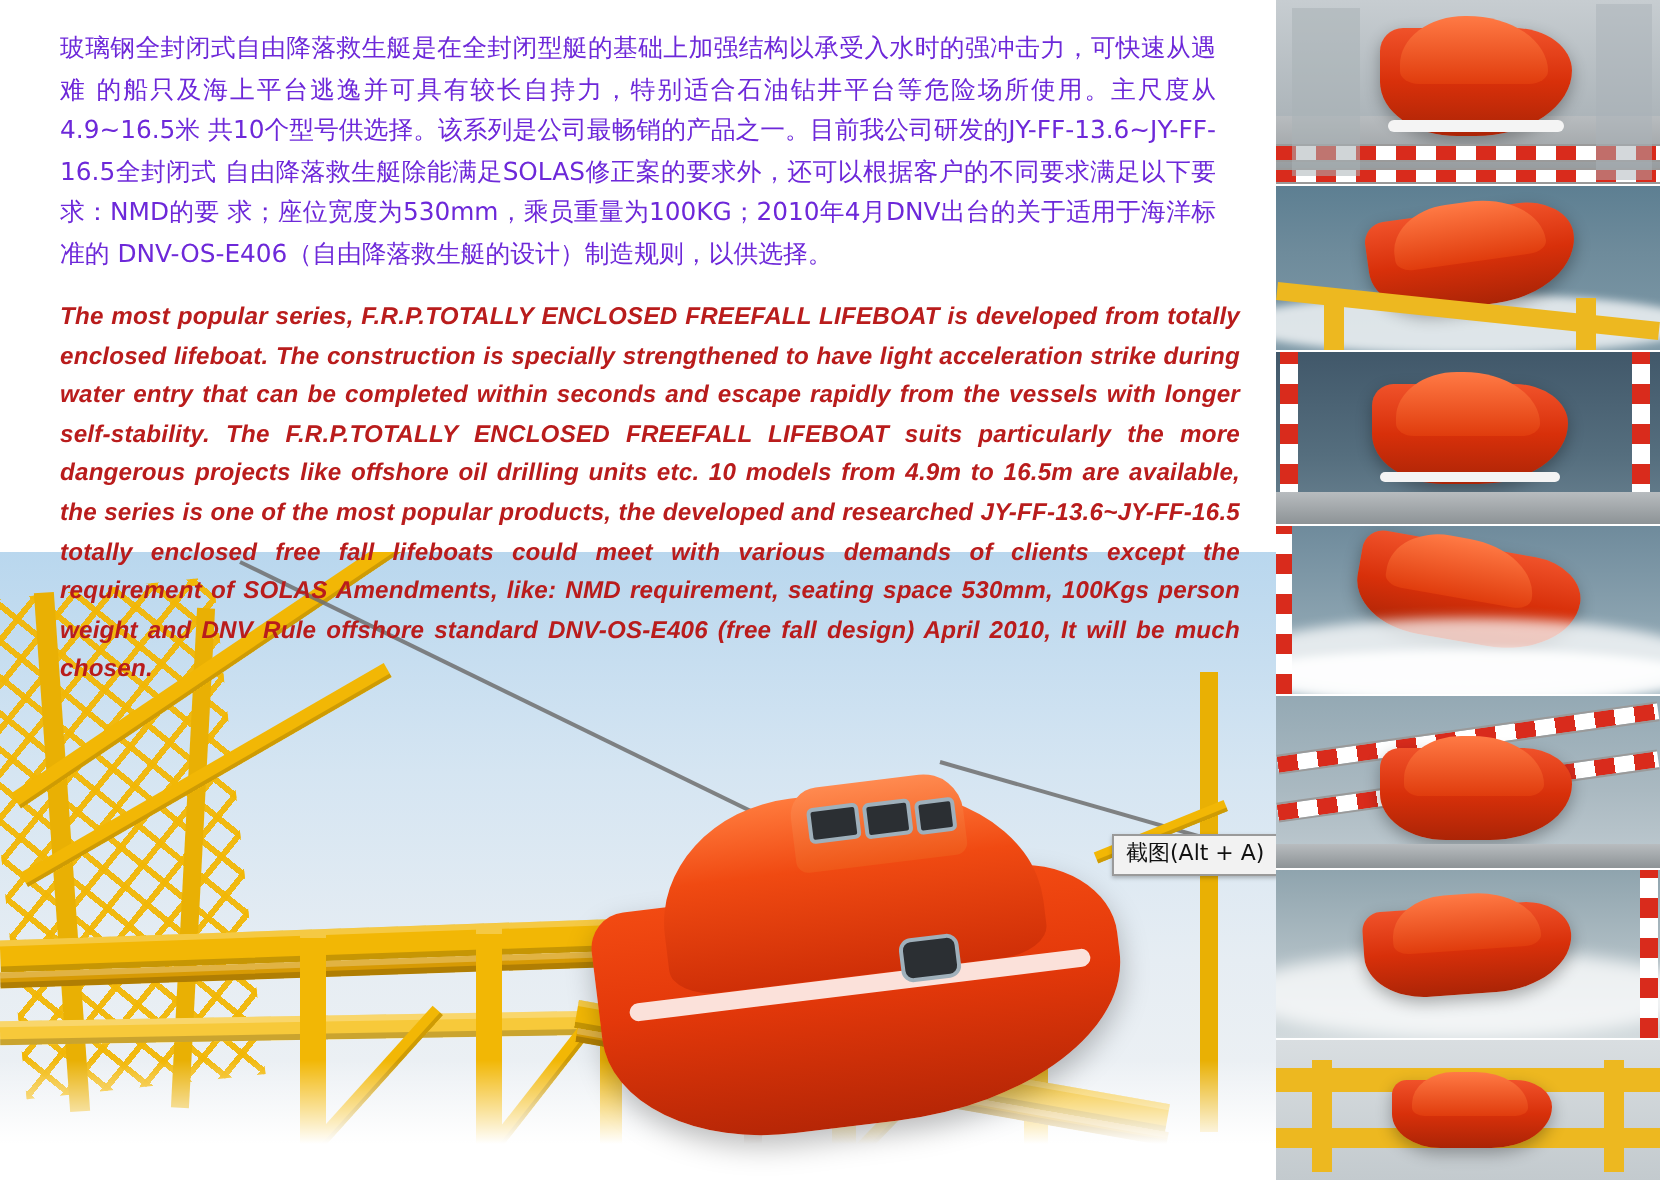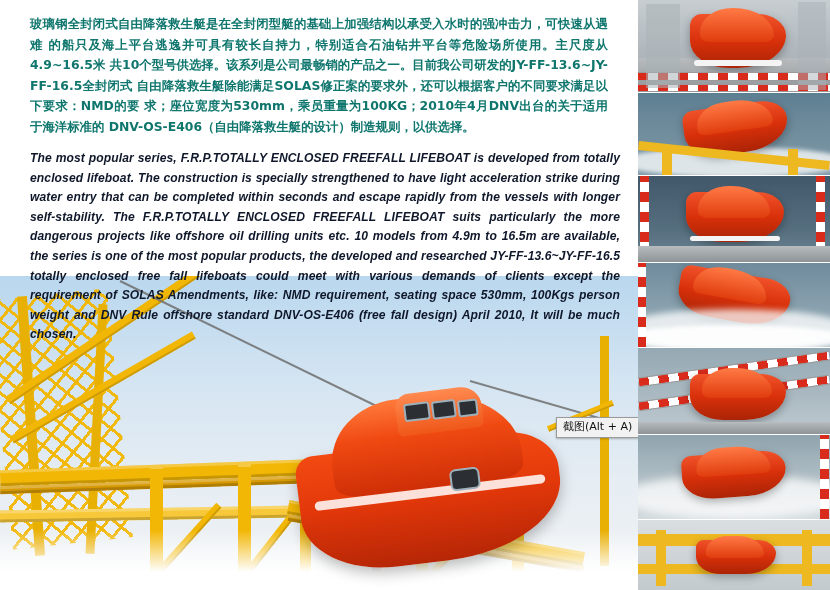--- a/index.html
+++ b/index.html
@@ -39,31 +39,31 @@
     width: 638px;
     padding: 14px 18px 0 30px;
     box-sizing: border-box;
     z-index: 5;
   }
 
   .cn-para {
     font-family: "DejaVu Sans", sans-serif;
     font-size: 12.4px;
     line-height: 20.5px;
-    color: #0f766e;
+    color: #6d28d9;
     text-align: justify;
     margin: 0 12px 12px 0;
-    font-weight: 700;
+    font-weight: 400;
   }
 
   .en-para {
     font-family: "Liberation Sans", sans-serif;
     font-size: 12.1px;
     line-height: 19.6px;
-    color: #0f172a;
+    color: #b91c1c;
     font-style: italic;
     font-weight: bold;
     text-align: justify;
     margin: 0;
     letter-spacing: 0.1px;
   }
 
   
   #main-photo {
     position: absolute;

